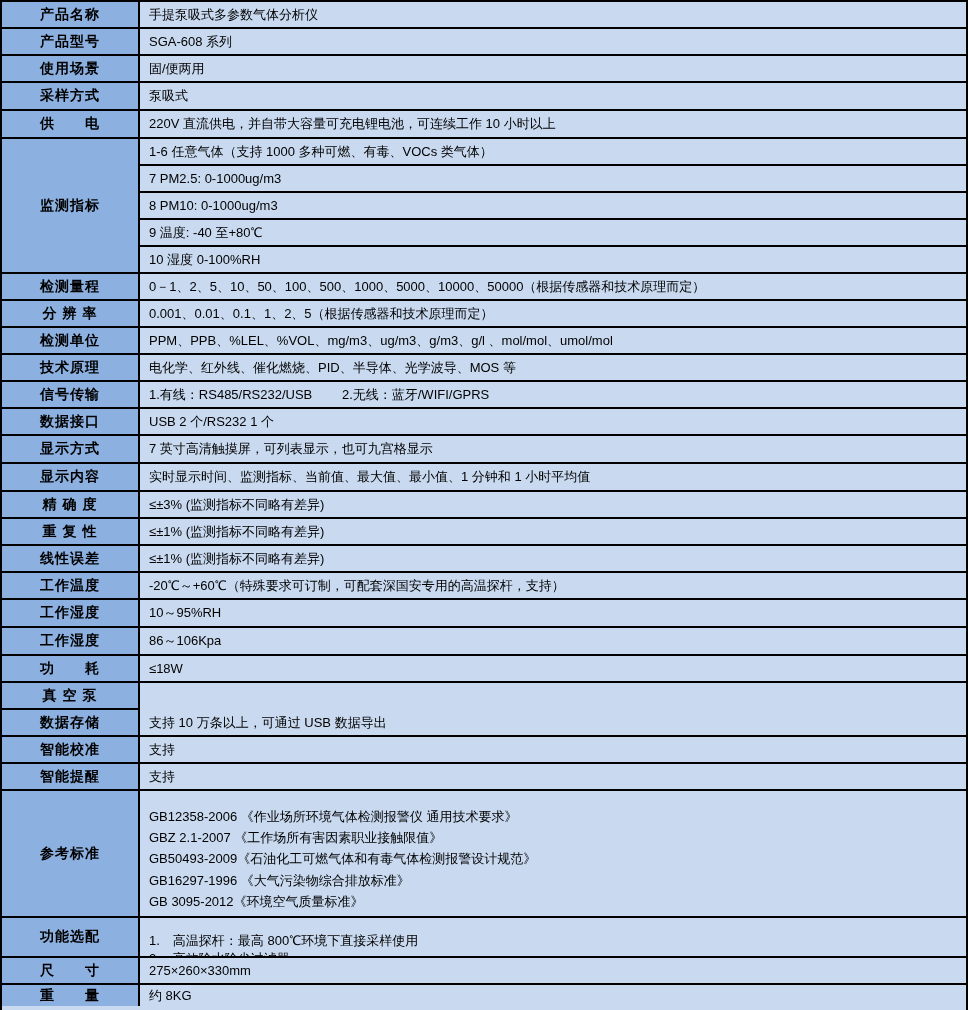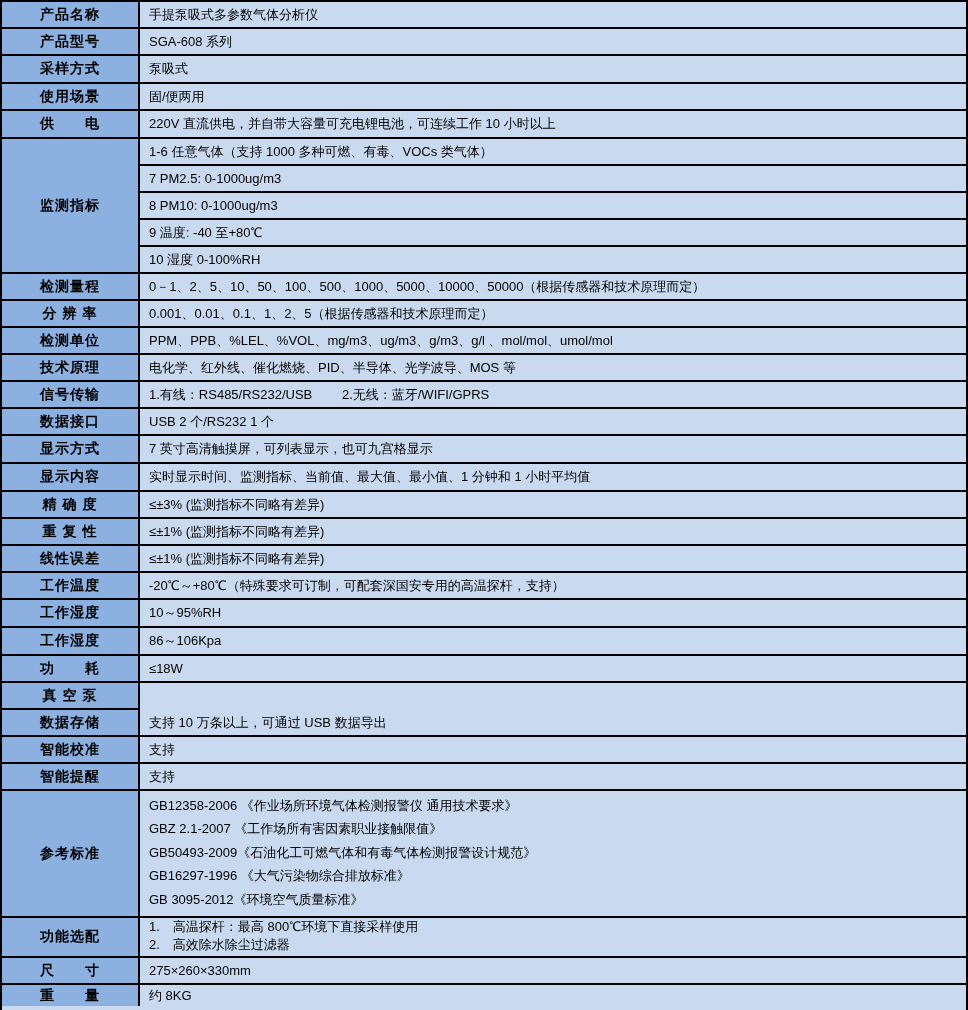--- a/index.html
+++ b/index.html
@@ -14,21 +14,21 @@
     background:#8CB0E0;border-right:2px solid #000;border-bottom:2px solid #000;
     display:flex;align-items:center;justify-content:center;
     font-weight:bold;font-size:14px;letter-spacing:1px;box-sizing:border-box;
     white-space:pre;
   }
   .value-cell{
     background:#C9DAF0;border-bottom:2px solid #000;
     display:flex;align-items:center;padding-left:9px;
     font-size:13px;box-sizing:border-box;white-space:pre;overflow:hidden;
   }
-  .multi{flex-direction:column;align-items:flex-start;justify-content:space-evenly;padding-top:0;padding-bottom:2px;}
+  .multi{flex-direction:column;align-items:flex-start;justify-content:space-evenly;padding-top:14px;padding-bottom:2px;}
   .multi .line{display:block;}
   .h27{height:27px;} .h28{height:28px;} .h135{height:135px;}
   .h127{height:127px;} .h40{height:40px;text-align:center;} .h25{height:21px;}
   .row.h135{grid-template-rows:repeat(5,27px);}
   .row.h135 .label-cell{grid-row:1/6;}
   .no-bb{border-bottom:none;}
 </style>
 </head>
 <body>
 
@@ -37,28 +37,28 @@
   <div class="row h27">
     <div class="label-cell h27">产品名称</div>
     <div class="value-cell h27">手提泵吸式多参数气体分析仪</div>
   </div>
 
   <div class="row h27">
     <div class="label-cell h27">产品型号</div>
     <div class="value-cell h27">SGA-608 系列</div>
   </div>
 
+  <div class="row h27">
+    <div class="label-cell h27">使用场景</div>
+    <div class="value-cell h27">固/便两用</div>
+  </div>
+
   <div class="row h28">
     <div class="label-cell h28">采样方式</div>
     <div class="value-cell h28">泵吸式</div>
-  </div>
-
-  <div class="row h27">
-    <div class="label-cell h27">使用场景</div>
-    <div class="value-cell h27">固/便两用</div>
   </div>
 
   <div class="row h28">
     <div class="label-cell h28">供　　电</div>
     <div class="value-cell h28">220V 直流供电，并自带大容量可充电锂电池，可连续工作 10 小时以上</div>
   </div>
 
   <div class="row h135">
     <div class="label-cell">监测指标</div>
     <div class="value-cell">1-6 任意气体（支持 1000 多种可燃、有毒、VOCs 类气体）</div>
@@ -118,21 +118,21 @@
     <div class="value-cell h27">≤±1% (监测指标不同略有差异)</div>
   </div>
 
   <div class="row h27">
     <div class="label-cell h27">线性误差</div>
     <div class="value-cell h27">≤±1% (监测指标不同略有差异)</div>
   </div>
 
   <div class="row h27">
     <div class="label-cell h27">工作温度</div>
-    <div class="value-cell h27">-20℃～+80℃（特殊要求可订制，可配套深国安专用的高温探杆，支持）</div>
+    <div class="value-cell h27">-20℃～+60℃（特殊要求可订制，可配套深国安专用的高温探杆，支持）</div>
   </div>
 
   <div class="row h28">
     <div class="label-cell h28">工作湿度</div>
     <div class="value-cell h28">10～95%RH</div>
   </div>
 
   <div class="row h28">
     <div class="label-cell h28">工作湿度</div>
     <div class="value-cell h28">86～106Kpa</div>

